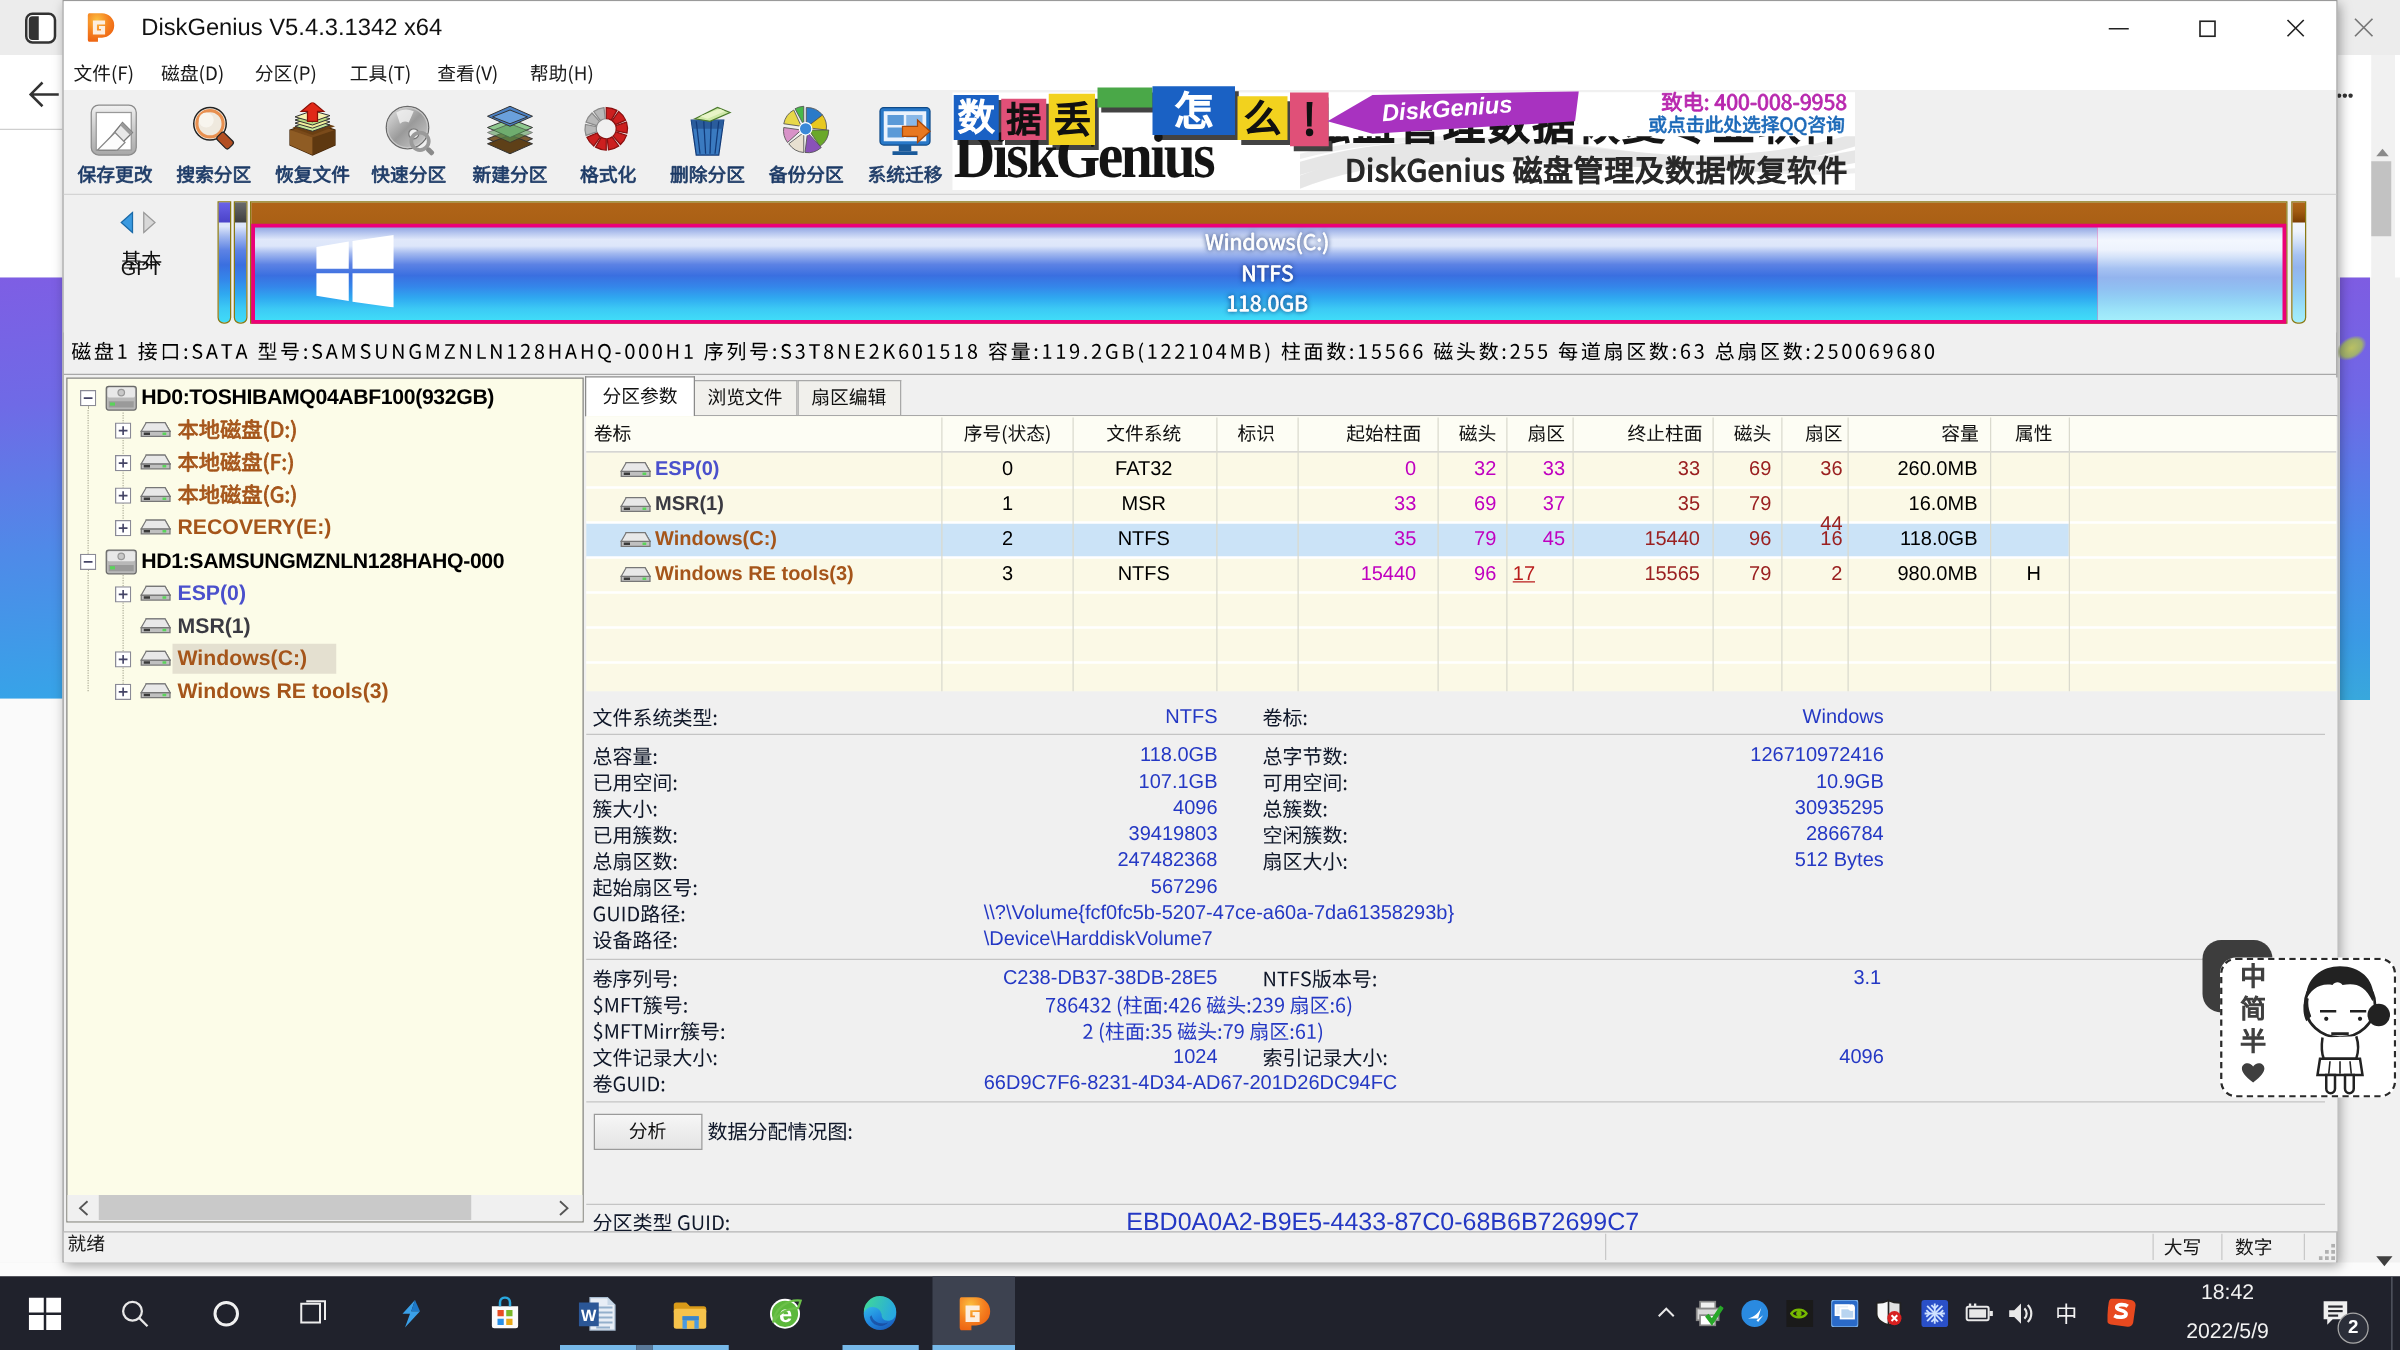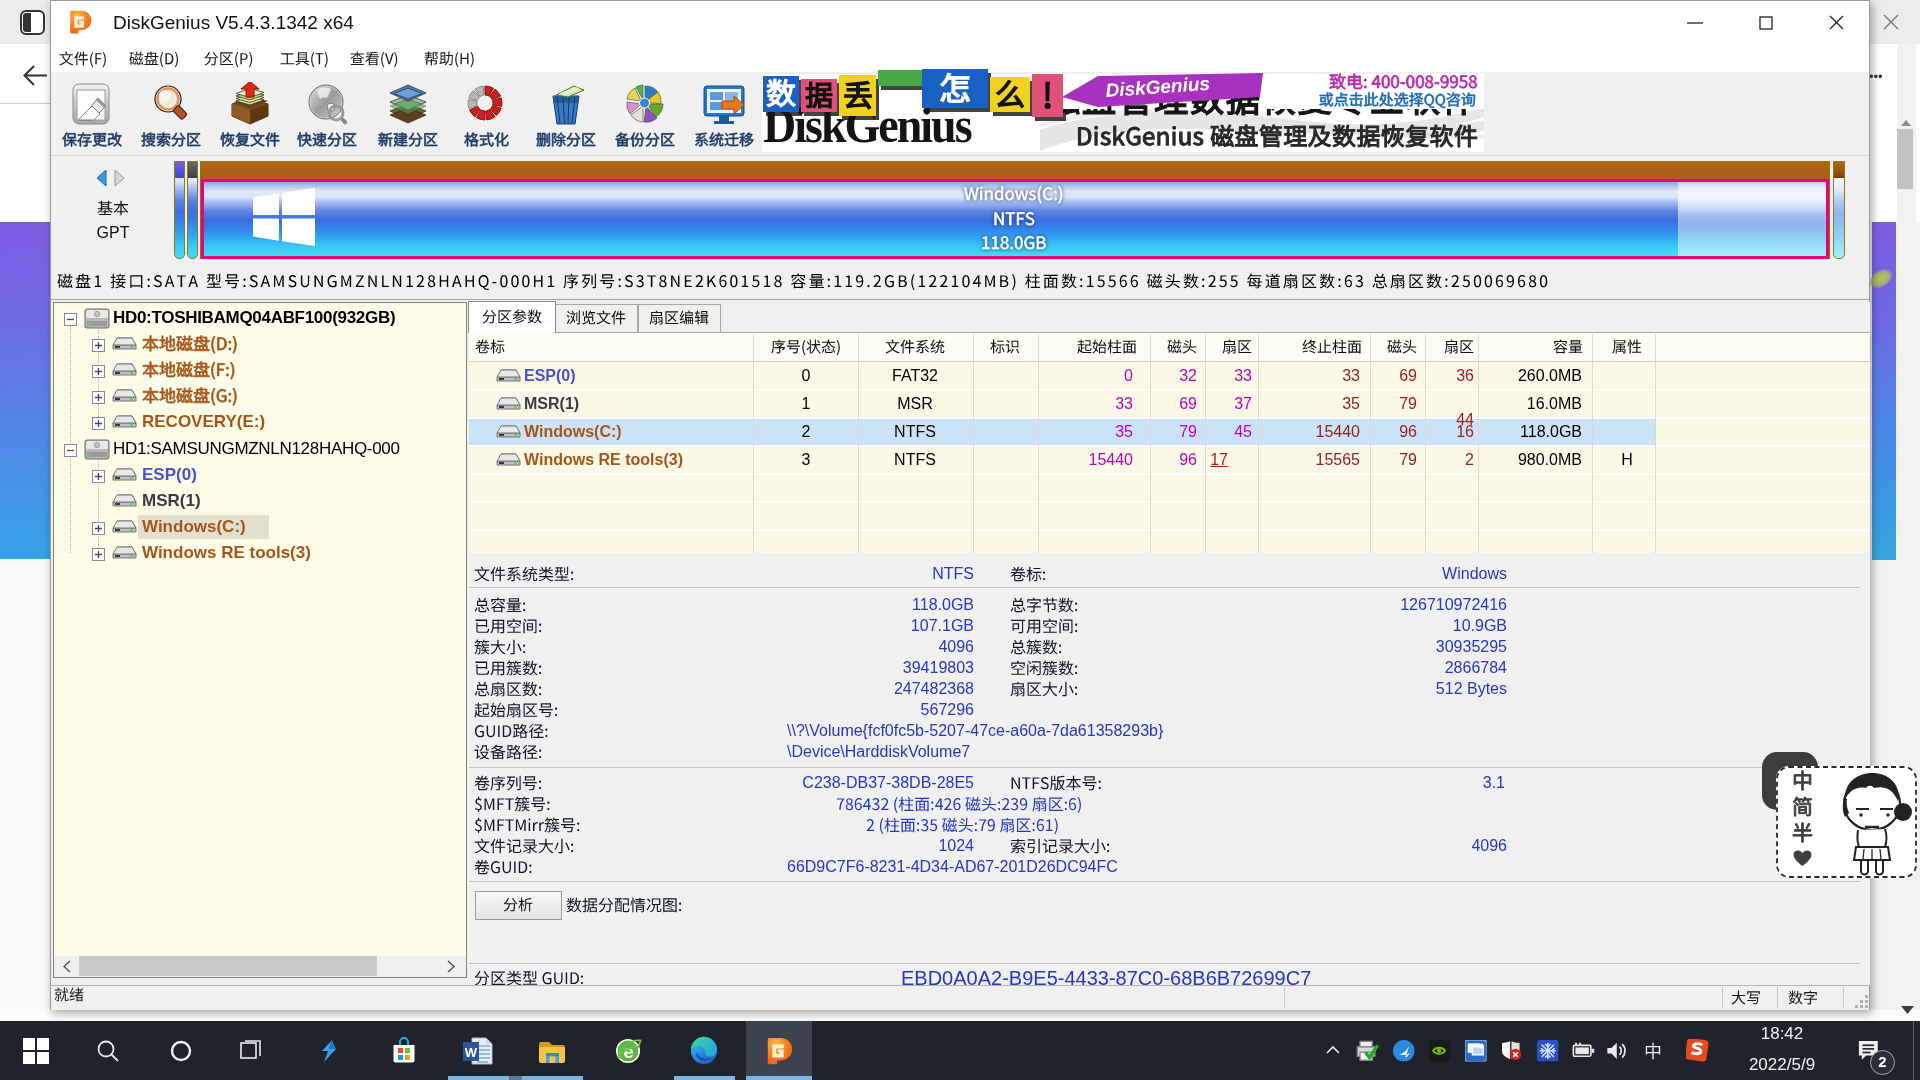--- a/index.html
+++ b/index.html
@@ -369,21 +369,21 @@
     </svg>
     <div class="a" style="left:51px;top:156px;width:1818px;height:110px;background:#f0f0f0"></div>
     <div class="a" style="left:93px;top:169px;"><svg width="36" height="18" viewBox="0 0 36 18">
         <path d="M13 1 L4 9 L13 17 Z" fill="#3b9ae0" stroke="#1a6aa8"></path>
         <path d="M22 1 L31 9 L22 17 Z" fill="#d8d8d8" stroke="#9a9a9a"></path>
       </svg></div>
     <svg class="t" style="left:97.0px;top:199.7px;color:#111;" width="32.0" height="16" viewBox="0 -88 200 100">
       <use href="#g57fa" x="0"></use>
       <use href="#g672c" x="100"></use>
     </svg>
-    <div class="a lt" style="left:113px;transform:translateX(-50%);top:224px;font-size:16px;line-height:18.4px;color:#111;">GPT</div>
+    <div class="a lt" style="left:113px;transform:translateX(-50%);top:207px;font-size:16px;line-height:18.4px;color:#111;">GPT</div>
     <div class="a" style="left:174px;top:161px;width:11px;height:98px;border:1px solid #8a7a14;border-radius:0 0 5px 5px;overflow:hidden;background:linear-gradient(180deg,#93a7e2 0%,#b6c6ef 6%,#e0e8fa 13%,#dde6fa 20%,#a3b9ef 28%,#5c82e4 40%,#3a6fe0 52%,#3486ea 64%,#2fa8f0 76%,#3ccaf5 88%,#40dcf8 100%)"></div>
     <div class="a" style="left:175px;top:162px;width:9px;height:16px;background:linear-gradient(180deg,#6a62e8,#4a42c8)"></div>
     <div class="a" style="left:187px;top:161px;width:11px;height:98px;border:1px solid #8a7a14;border-radius:0 0 5px 5px;overflow:hidden;background:linear-gradient(180deg,#93a7e2 0%,#b6c6ef 6%,#e0e8fa 13%,#dde6fa 20%,#a3b9ef 28%,#5c82e4 40%,#3a6fe0 52%,#3486ea 64%,#2fa8f0 76%,#3ccaf5 88%,#40dcf8 100%)"></div>
     <div class="a" style="left:188px;top:162px;width:9px;height:16px;background:linear-gradient(180deg,#6a6a6a,#3f3f3f)"></div>
     <div class="a" style="left:200px;top:161px;width:1630px;height:98px;border:1px solid #8a7a14;overflow:hidden;background:linear-gradient(180deg,#b06418 0%,#a05a10 45%,#8a4a08 78%,#7a3c04 100%)"></div>
     <div class="a" style="left:201px;top:179px;width:1628px;height:80px;background:#ec0078"></div>
     <div class="a" style="left:204px;top:182px;width:1474px;height:74px;background:linear-gradient(180deg,#93a7e2 0%,#b6c6ef 6%,#e0e8fa 13%,#dde6fa 20%,#a3b9ef 28%,#5c82e4 40%,#3a6fe0 52%,#3486ea 64%,#2fa8f0 76%,#3ccaf5 88%,#40dcf8 100%)"></div>
     <div class="a" style="left:1678px;top:182px;width:148px;height:74px;background:linear-gradient(180deg,#c2cff2 0%,#e2eafb 7%,#f3f7fe 14%,#eef3fd 24%,#d4e2f9 32%,#a6c2f2 44%,#93b4ee 54%,#90c0f2 66%,#92d2f5 78%,#9ce4f9 90%,#a4eefb 100%)"></div>
     <div class="a" style="left:253px;top:188px;"><svg width="62" height="58" viewBox="0 0 62 58">
         <path fill="#fff" d="M0 9.5 L26 5.2 V27 H0 Z M29 4.7 L62 0 V27 H29 Z M0 30.5 H26 V52.8 L0 48.5 Z M29 30.5 H62 V58 L29 53.3 Z"></path>
@@ -631,21 +631,21 @@
         <rect x="0.5" y="0.5" width="12" height="12" fill="#fff" stroke="#8a8a96"></rect>
         <path d="M3 6.5 H10" stroke="#446" stroke-width="1.3"></path>
       </svg></div>
     <div class="a" style="left:84px;top:439px;"><svg width="26" height="21" viewBox="0 0 26 21">
         <rect x="1" y="1" width="24" height="19" rx="2" fill="#b8b8b8" stroke="#6a6a6a"></rect>
         <rect x="2" y="2" width="22" height="8" rx="1.5" fill="#e8e8e8"></rect>
         <circle cx="13" cy="6" r="2.6" fill="#c8c8c8" stroke="#999"></circle>
         <rect x="3" y="13" width="20" height="5" fill="#9a9a9a"></rect>
         <rect x="4" y="14" width="4" height="2.5" fill="#5ad45a"></rect>
       </svg></div>
-    <div class="a lt" style="left:113px;top:439.225px;font-size:17px;line-height:19.55px;color:#000;font-weight:normal;letter-spacing:-0.3px">HD1:SAMSUNGMZNLN128HAHQ-000</div>
+    <div class="a lt" style="left:113px;top:439.225px;font-size:17px;line-height:19.55px;color:#000;font-weight:bold;letter-spacing:-0.3px">HD1:SAMSUNGMZNLN128HAHQ-000</div>
     <div class="a" style="left:92px;top:468.5px;"><svg width="13" height="13">
         <rect x="0.5" y="0.5" width="12" height="12" fill="#fff" stroke="#8a8a96"></rect>
         <path d="M3 6.5 H10 M6.5 3 V10" stroke="#446" stroke-width="1.3"></path>
       </svg></div>
     <div class="a" style="left:112px;top:467px;"><svg width="25" height="16" viewBox="0 0 25 16">
         <path d="M5 2 L20 2 L24 9 L9 9 Z" fill="#f0f0f0" stroke="#777"></path>
         <path d="M1 9 L24 9 L24 13 L1 13 Z" fill="#c0c0c0" stroke="#777"></path>
         <path d="M1 9 L5 2 L20 2 L24 9 Z" fill="#e8e8e8" stroke="#777"></path>
         <rect x="3" y="10" width="5" height="2" fill="#3a3a3a"></rect>
         <rect x="18" y="10" width="3" height="2" fill="#5ad45a"></rect>

